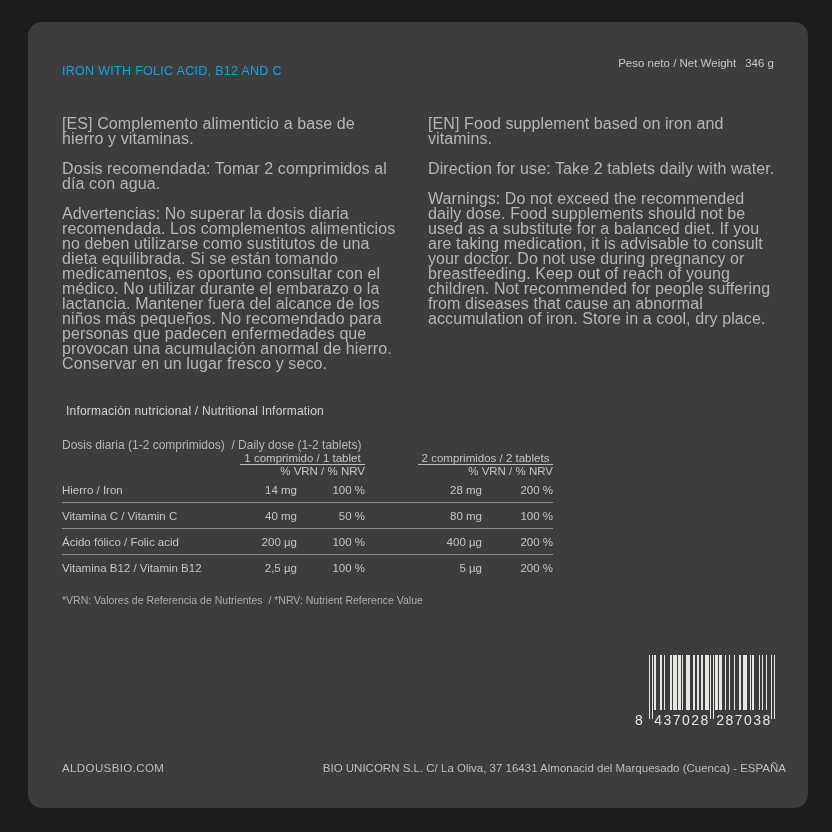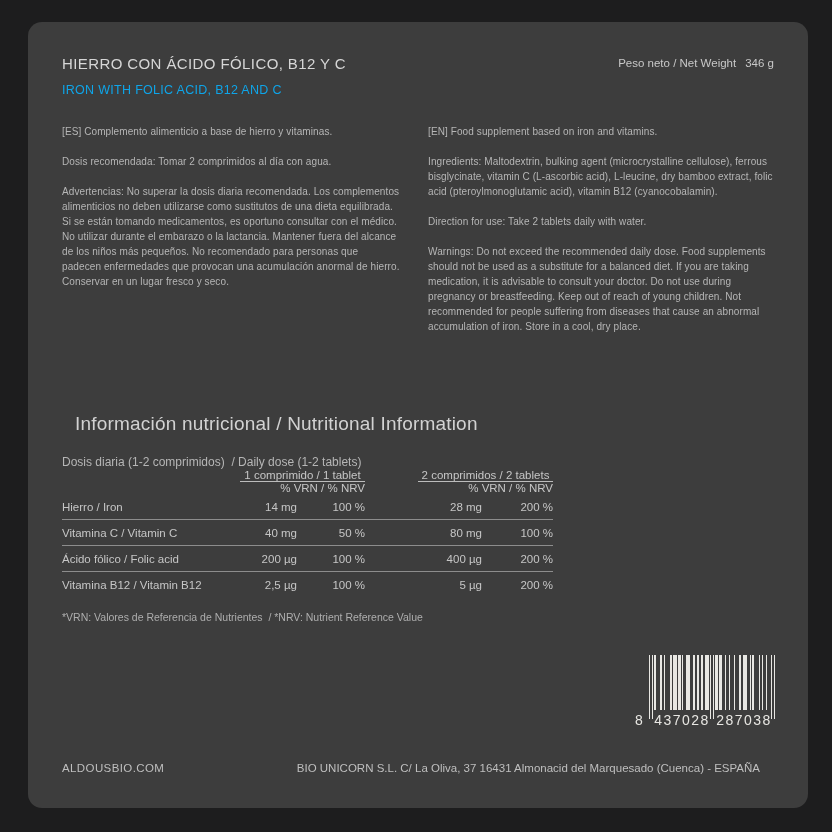--- a/index.html
+++ b/index.html
@@ -37,30 +37,30 @@
   }
   .title-en{
     font-size:12.5px;line-height:15px;letter-spacing:.3px;
     color:#0ea5e9;font-weight:400;margin:10px 0 16px;
   }
   .net-weight{font-size:11.5px;color:#c8c8c8;margin-top:3px;white-space:nowrap;}
   .net-weight .value{margin-left:9px;}
 
   
   .columns{
-    position:absolute;left:34px;top:102px;width:714px;
+    position:absolute;left:34px;top:94px;width:714px;
     display:grid;grid-template-columns:338px 1fr;column-gap:28px;
-    font-size:10px;line-height:15px;color:#b6b6b6;letter-spacing:.1px;
+    font-size:16px;line-height:15px;color:#b6b6b6;letter-spacing:.1px;
   }
   .columns p{margin:0 0 15px;}
   .columns p:last-child{margin-bottom:0;}
 
   
   .nutrition{position:absolute;left:34px;top:378px;width:524px;}
-  .nut-heading{font-size:19px;color:#d2d2d2;margin:13px;font-weight:400;letter-spacing:.2px;}
+  .nut-heading{font-size:12px;color:#d2d2d2;margin:4px;font-weight:400;letter-spacing:.2px;}
   .nut-subheading{font-size:12px;color:#b6b6b6;margin:20px 0 0;white-space:pre-wrap;}
   table.nut-table{border-collapse:collapse;margin-top:0;width:491px;table-layout:fixed;}
   table.nut-table td{font-size:11.5px;color:var(--text-mid);padding:0;}
   td.group-h{
     text-align:center;border-bottom:1px solid var(--rule-bright);
     padding-bottom:5px;color:#c3c3c3;
   }
   td.vrn{text-align:right;padding:6px 0 8px;color:#bdbdbd;}
   tr.data-row td{padding:7px 0 6px;}
   tr.data-row td.num{text-align:right;}
@@ -73,51 +73,49 @@
   .bc-digit{
     position:absolute;top:56px;font-size:14px;line-height:18px;
     color:var(--barcode);letter-spacing:1.5px;text-align:center;white-space:nowrap;
   }
   .bc-first{left:0;width:12px;text-align:left;letter-spacing:0;}
   .bc-left{left:19px;width:56px;}
   .bc-right{left:81px;width:56px;}
 
   
   .footer{
-    position:absolute;left:34px;right:48px;bottom:34px;
+    position:absolute;left:34px;right:22px;bottom:34px;
     display:flex;justify-content:space-between;align-items:baseline;
     font-size:11.5px;color:#bfbfbf;
   }
   .footer .site{letter-spacing:.4px;}
 </style>
 </head>
 <body>
 
 <div class="card">
   <div class="card-inner">
 
     <div class="header">
       <div>
-        <h1 class="title-es">HIERRO CON ÁCIDO FÓLICO, B12 Y C</h1>
         <h2 class="title-en">IRON WITH FOLIC ACID, B12 AND C</h2>
       </div>
       <div class="net-weight">
         <span>Peso neto / Net Weight</span><span class="value">346 g</span>
       </div>
     </div>
 
     <div class="columns">
       <div class="col-es">
         <p>[ES] Complemento alimenticio a base de hierro y vitaminas.</p>
         <p>Dosis recomendada: Tomar 2 comprimidos al día con agua.</p>
         <p>Advertencias: No superar la dosis diaria recomendada. Los complementos alimenticios no deben utilizarse como sustitutos de una dieta equilibrada. Si se están tomando medicamentos, es oportuno consultar con el médico. No utilizar durante el embarazo o la lactancia. Mantener fuera del alcance de los niños más pequeños. No recomendado para personas que padecen enfermedades que provocan una acumulación anormal de hierro. Conservar en un lugar fresco y seco.</p>
       </div>
       <div class="col-en">
         <p>[EN] Food supplement based on iron and vitamins.</p>
-        <p>Ingredients: Maltodextrin, bulking agent (microcrystalline cellulose), ferrous bisglycinate, vitamin C (L-ascorbic acid), L-leucine, dry bamboo extract, folic acid (pteroylmonoglutamic acid), vitamin B12 (cyanocobalamin).</p>
         <p>Direction for use: Take 2 tablets daily with water.</p>
         <p>Warnings: Do not exceed the recommended daily dose. Food supplements should not be used as a substitute for a balanced diet. If you are taking medication, it is advisable to consult your doctor. Do not use during pregnancy or breastfeeding. Keep out of reach of young children. Not recommended for people suffering from diseases that cause an abnormal accumulation of iron. Store in a cool, dry place.</p>
       </div>
     </div>
 
     <div class="nutrition">
       <p class="nut-heading">Información nutricional / Nutritional Information</p>
       <p class="nut-subheading">Dosis diaria (1-2 comprimidos)  / Daily dose (1-2 tablets)</p>
 
       <table class="nut-table">

